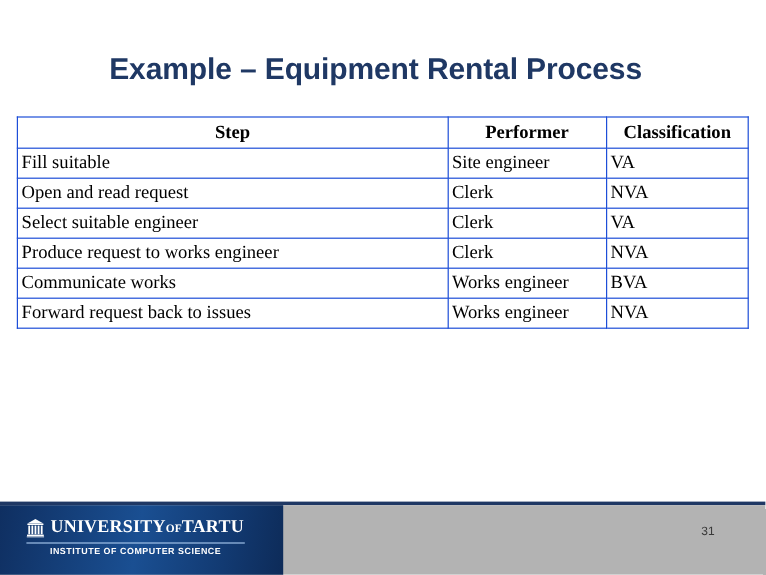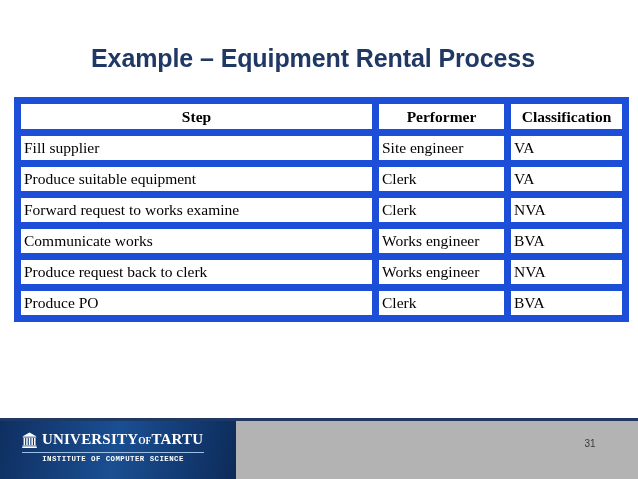--- a/index.html
+++ b/index.html
@@ -47,21 +47,21 @@
     top: 97px;
     width: 610px;
     border-collapse: collapse;
     table-layout: fixed;
     font-family: "Liberation Serif", serif;
     font-size: 15.5px;
     color: #000000;
     background: #ffffff;
   }
   .rental-table td, .rental-table th {
-    border: 7px solid #1d4ed8;
+    border: 1px solid #1d4ed8;
     padding: 0 3px;
     height: 24px;
     line-height: 24px;
     vertical-align: middle;
     overflow: hidden;
     white-space: nowrap;
     font-weight: normal;
     text-align: left;
   }
   .rental-table thead th {
@@ -131,21 +131,21 @@
     letter-spacing: 0;
   }
   .logo-divider {
     margin-top: 3px;
     margin-bottom: 2px;
     width: 182px;
     height: 1px;
     background: #9fc0e6;
   }
   .logo-sub {
-    font-family: Liberation Mono, monospace;
+    font-family: Liberation Sans, sans-serif;
     font-size: 7.4px;
     font-weight: bold;
     color: #ffffff;
     letter-spacing: 0.45px;
     white-space: nowrap;
     text-align: center;
     width: 182px;
   }
   .page-number {
     position: absolute;
@@ -173,48 +173,48 @@
     </colgroup>
     <thead>
       <tr>
         <th>Step</th>
         <th>Performer</th>
         <th>Classification</th>
       </tr>
     </thead>
     <tbody>
       <tr>
-        <td>Fill supplier</td>
+        <td>Fill suitable</td>
         <td>Site engineer</td>
         <td>VA</td>
       </tr>
       <tr>
-        <td>Produce suitable equipment</td>
+        <td>Open and read request</td>
+        <td>Clerk</td>
+        <td>NVA</td>
+      </tr>
+      <tr>
+        <td>Select suitable engineer</td>
         <td>Clerk</td>
         <td>VA</td>
       </tr>
       <tr>
-        <td>Forward request to works examine</td>
+        <td>Produce request to works engineer</td>
         <td>Clerk</td>
         <td>NVA</td>
       </tr>
       <tr>
         <td>Communicate works</td>
         <td>Works engineer</td>
         <td>BVA</td>
       </tr>
       <tr>
-        <td>Produce request back to clerk</td>
+        <td>Forward request back to issues</td>
         <td>Works engineer</td>
         <td>NVA</td>
-      </tr>
-      <tr>
-        <td>Produce PO</td>
-        <td>Clerk</td>
-        <td>BVA</td>
       </tr>
     </tbody>
   </table>
 
   <div class="footer-rule"></div>
   <div class="footer-bar"></div>
 
   <div class="footer-logo-box">
     <div class="logo-inner">
       <div class="logo-top">

